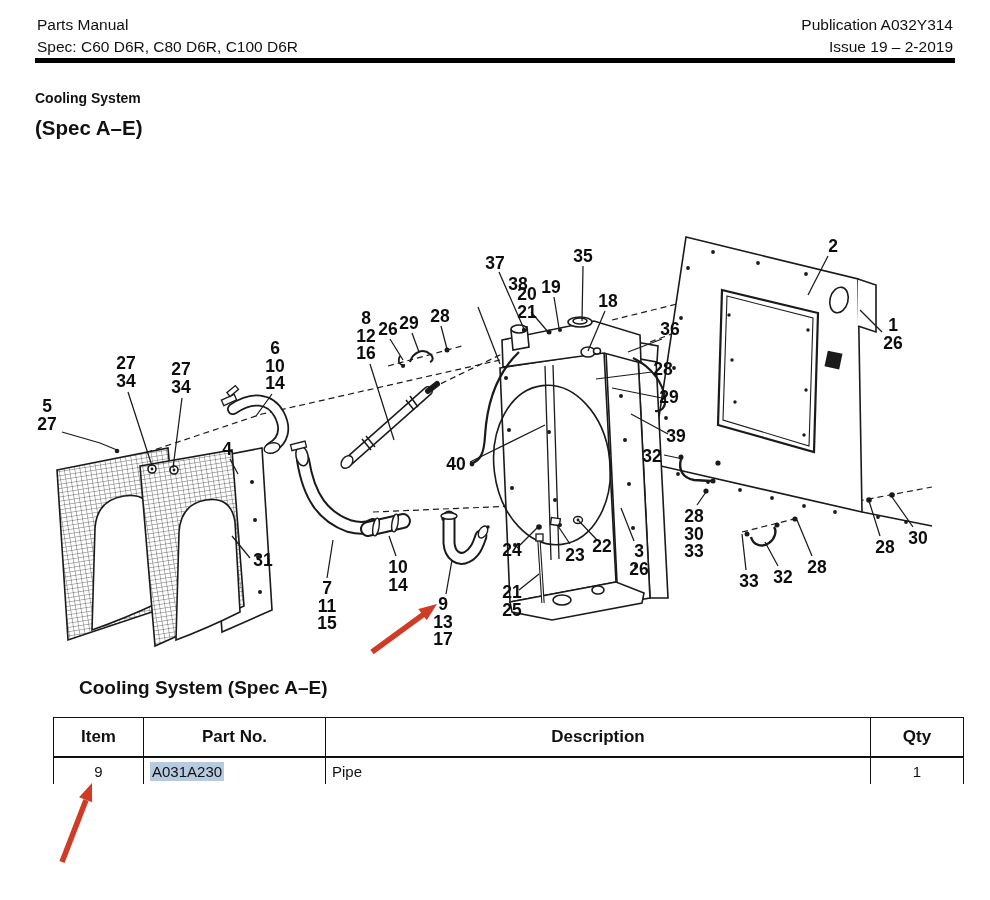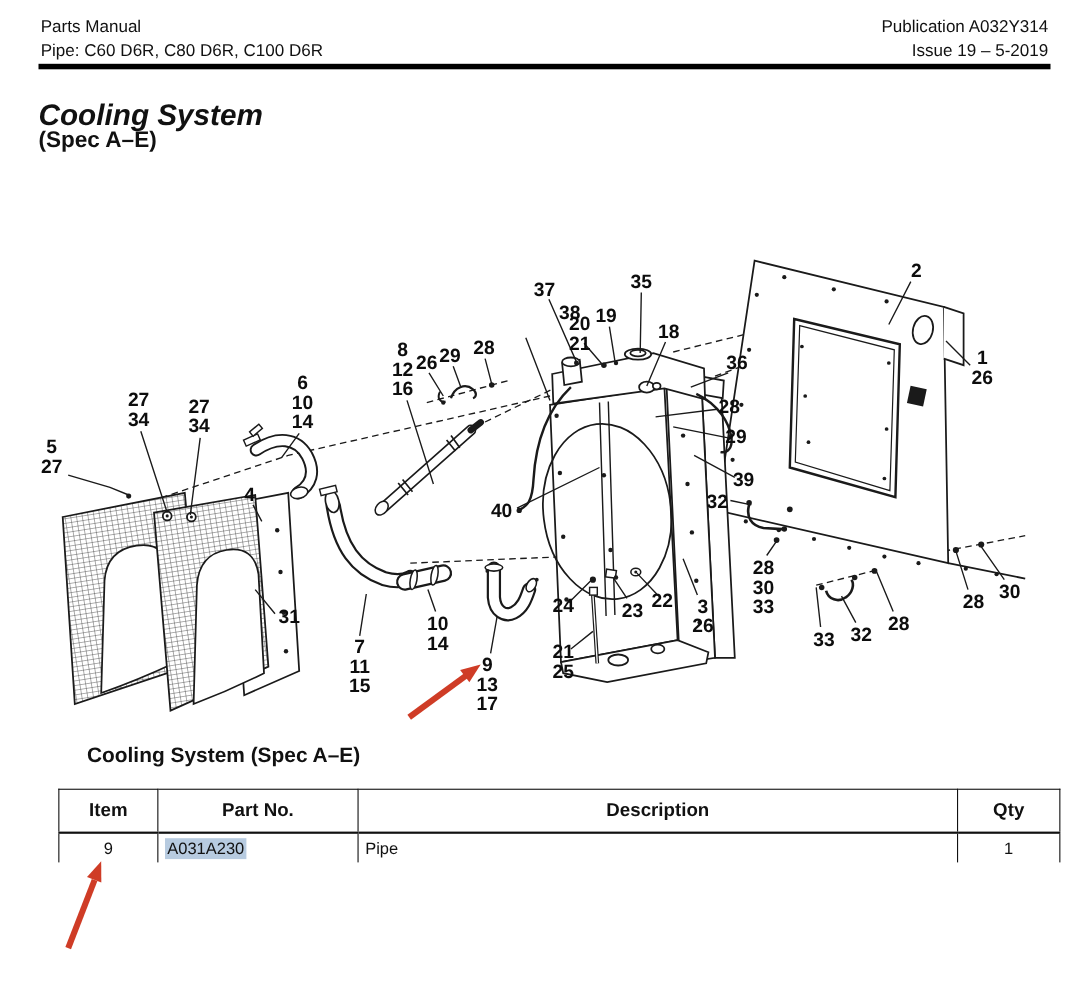--- a/index.html
+++ b/index.html
@@ -4,21 +4,21 @@
 <style>
   html,body{margin:0;padding:0;background:#e8e8e8;}
   .page{position:relative;width:990px;height:900px;background:#ffffff;overflow:hidden;
         font-family:"Liberation Sans",sans-serif;color:#111;}
   .abs{position:absolute;}
   
   .hdr-left{left:37px;top:14px;font-size:15.5px;line-height:22px;}
   .hdr-right{right:37px;top:14px;font-size:15.5px;line-height:22px;text-align:right;}
   .hdr-rule{left:35px;top:58px;width:920px;height:5px;background:#000;}
   
-  .h-main{left:35px;top:90px;font-size:27px;font-weight:bold;font-style:italic;}
+  .h-main{left:35px;top:90px;font-size:14px;font-weight:bold;}
   .h-spec{left:35px;top:116px;font-size:20.5px;font-weight:bold;}
   .h-table{left:53px;top:677px;font-size:19px;font-weight:bold;margin-left:26px;}
   
   svg.diagram{position:absolute;left:0;top:0;width:990px;height:900px;}
   .labels-layer{position:absolute;left:0;top:0;width:990px;height:900px;pointer-events:none;}
   .callout{position:absolute;transform:translateX(-50%);font-weight:bold;font-size:17.5px;
            line-height:17.5px;white-space:pre-line;text-align:center;color:#0d0d0d;}
   
   .parts-table{left:53px;top:717px;width:910px;border-collapse:collapse;table-layout:fixed;}
   .parts-table th{border:1.7px solid #111;border-bottom:2.2px solid #111;height:38px;
@@ -296,25 +296,25 @@
 33</div>
       <div class="callout" style="left: 749px; top: 573px;">33</div>
       <div class="callout" style="left: 783px; top: 569px;">32</div>
       <div class="callout" style="left: 817px; top: 559px;">28</div>
       <div class="callout" style="left: 885px; top: 539px;">28</div>
       <div class="callout" style="left: 918px; top: 530px;">30</div>
     </div>
 
   <div class="abs hdr-left">
     <div>Parts Manual</div>
-    <div>Pipe: C60 D6R, C80 D6R, C100 D6R</div>
+    <div>Spec: C60 D6R, C80 D6R, C100 D6R</div>
   </div>
   <div class="abs hdr-right">
     <div>Publication A032Y314</div>
-    <div>Issue 19 – 5-2019</div>
+    <div>Issue 19 – 2-2019</div>
   </div>
   <div class="abs hdr-rule"></div>
 
   <div class="abs h-main">Cooling System</div>
   <div class="abs h-spec">(Spec A–E)</div>
 
   <div class="abs h-table">Cooling System (Spec A–E)</div>
 
   <table class="abs parts-table">
     <colgroup>

